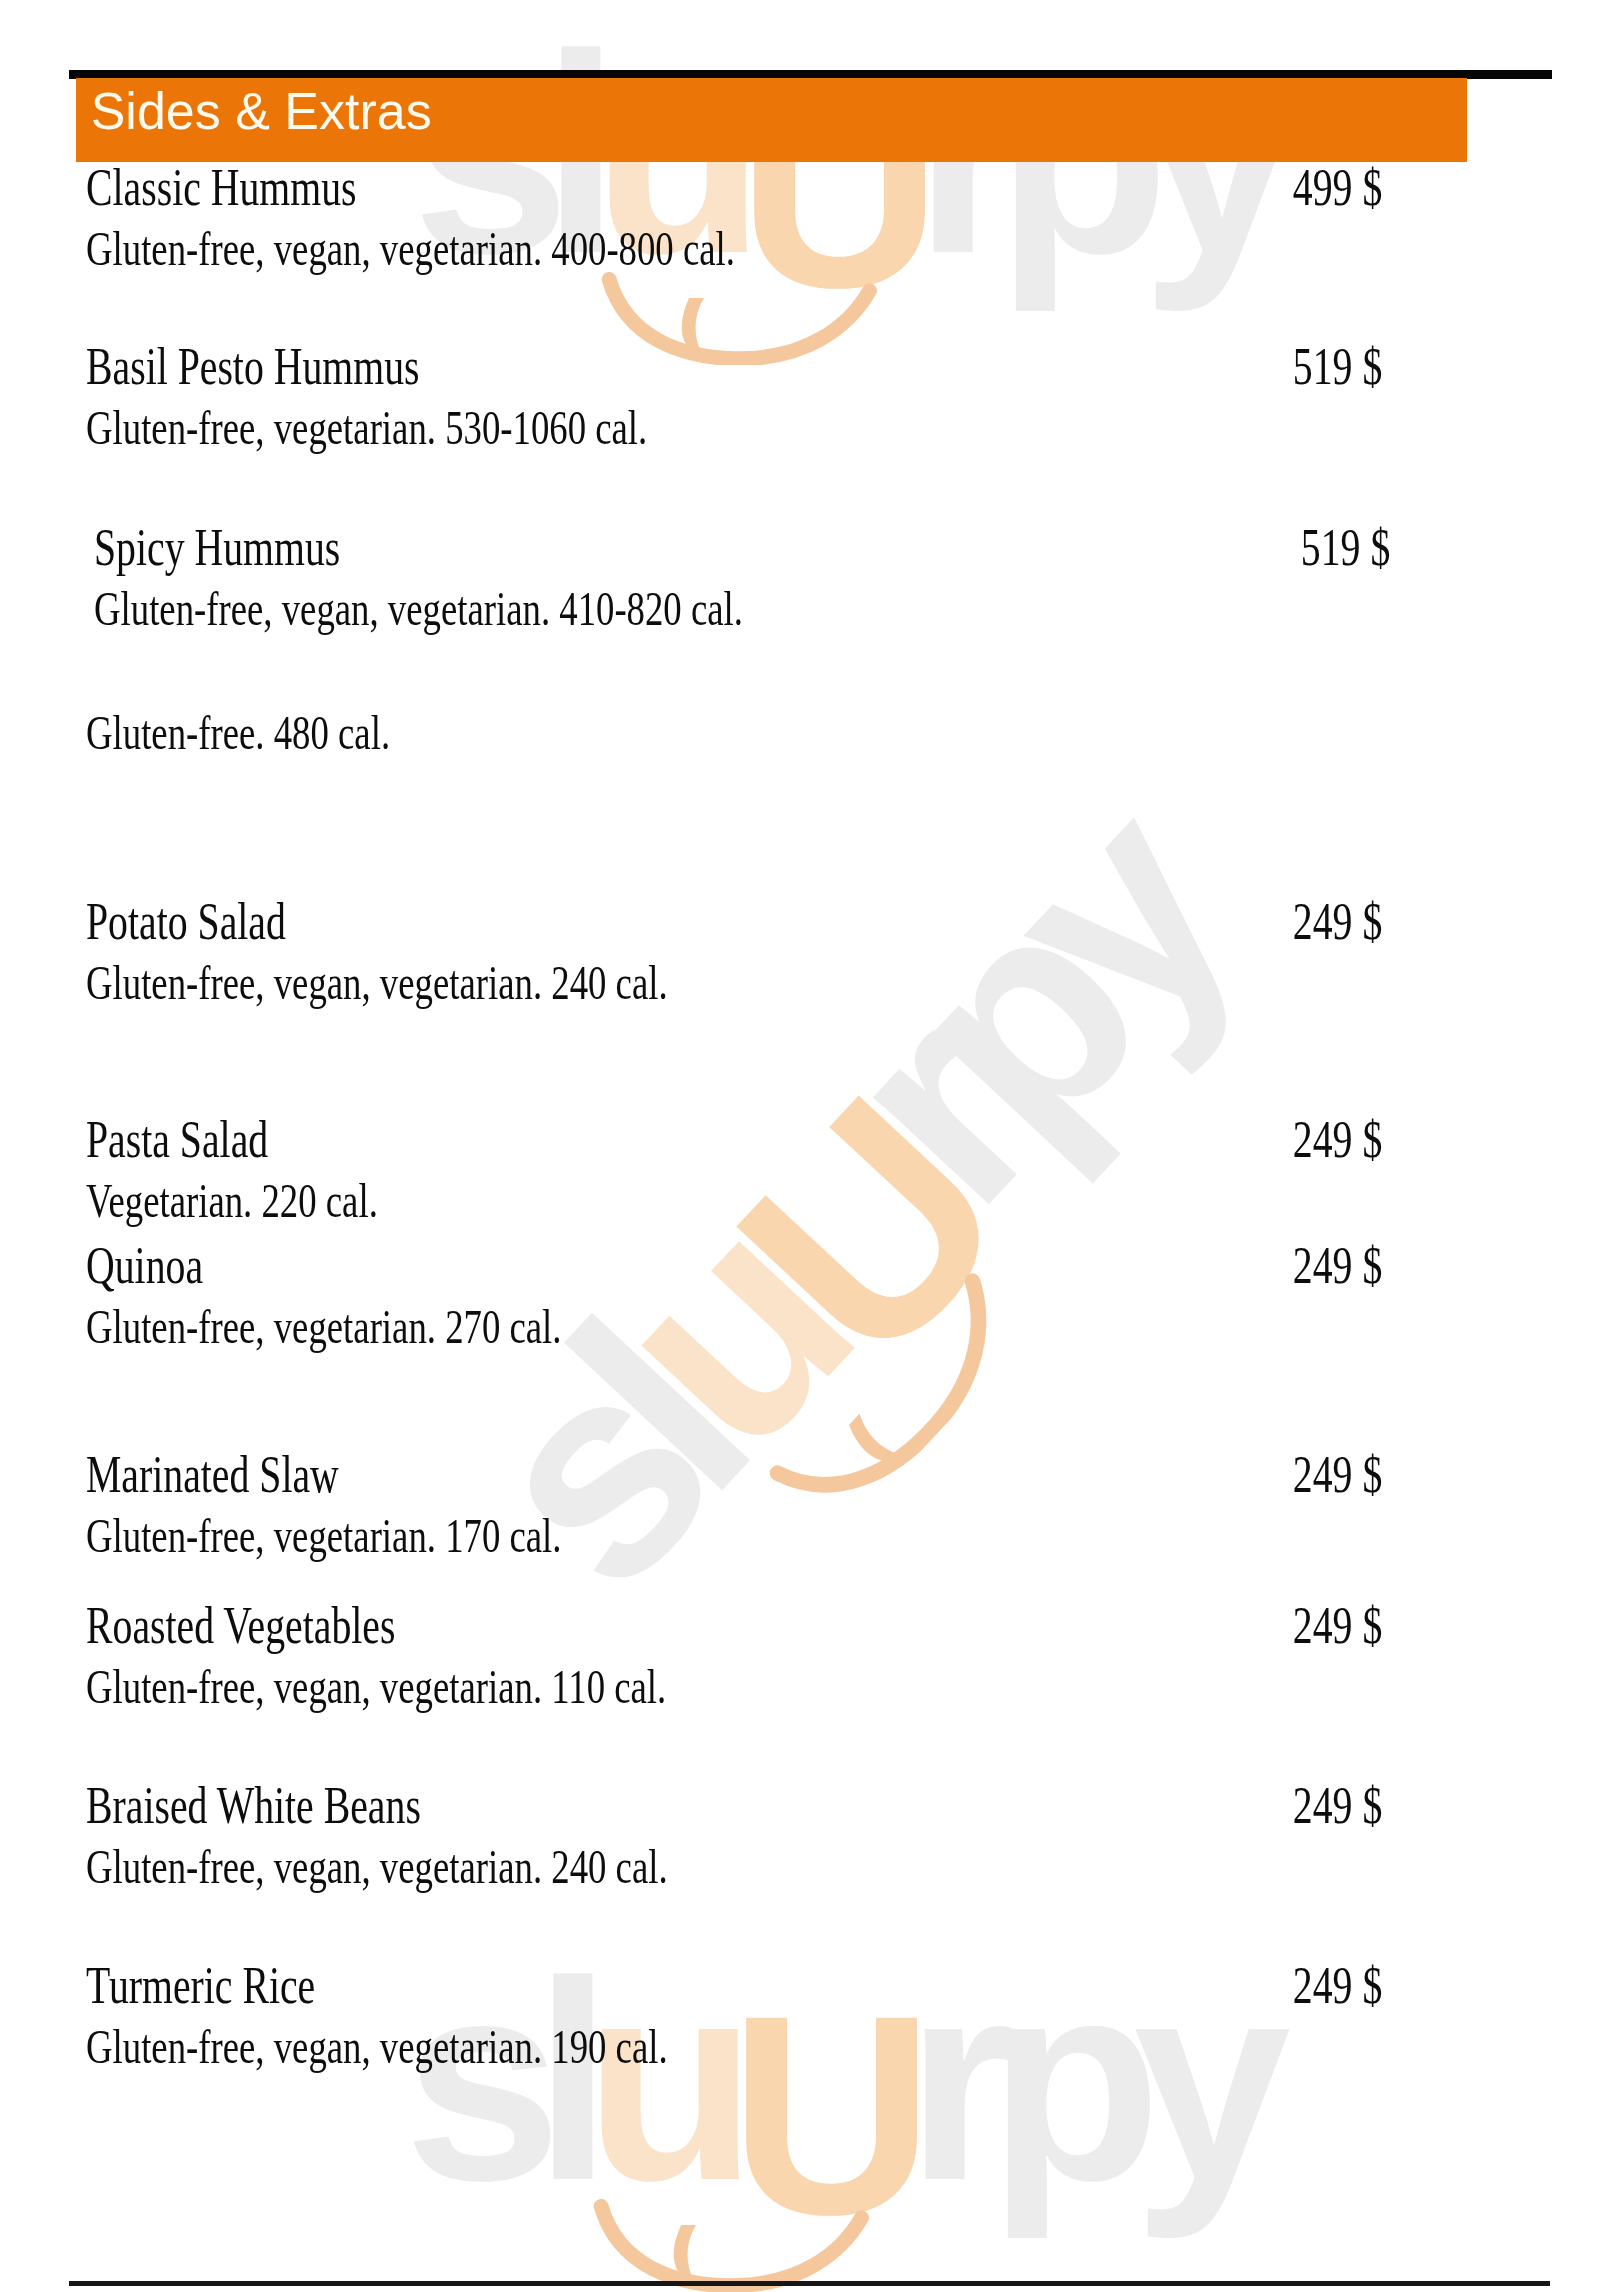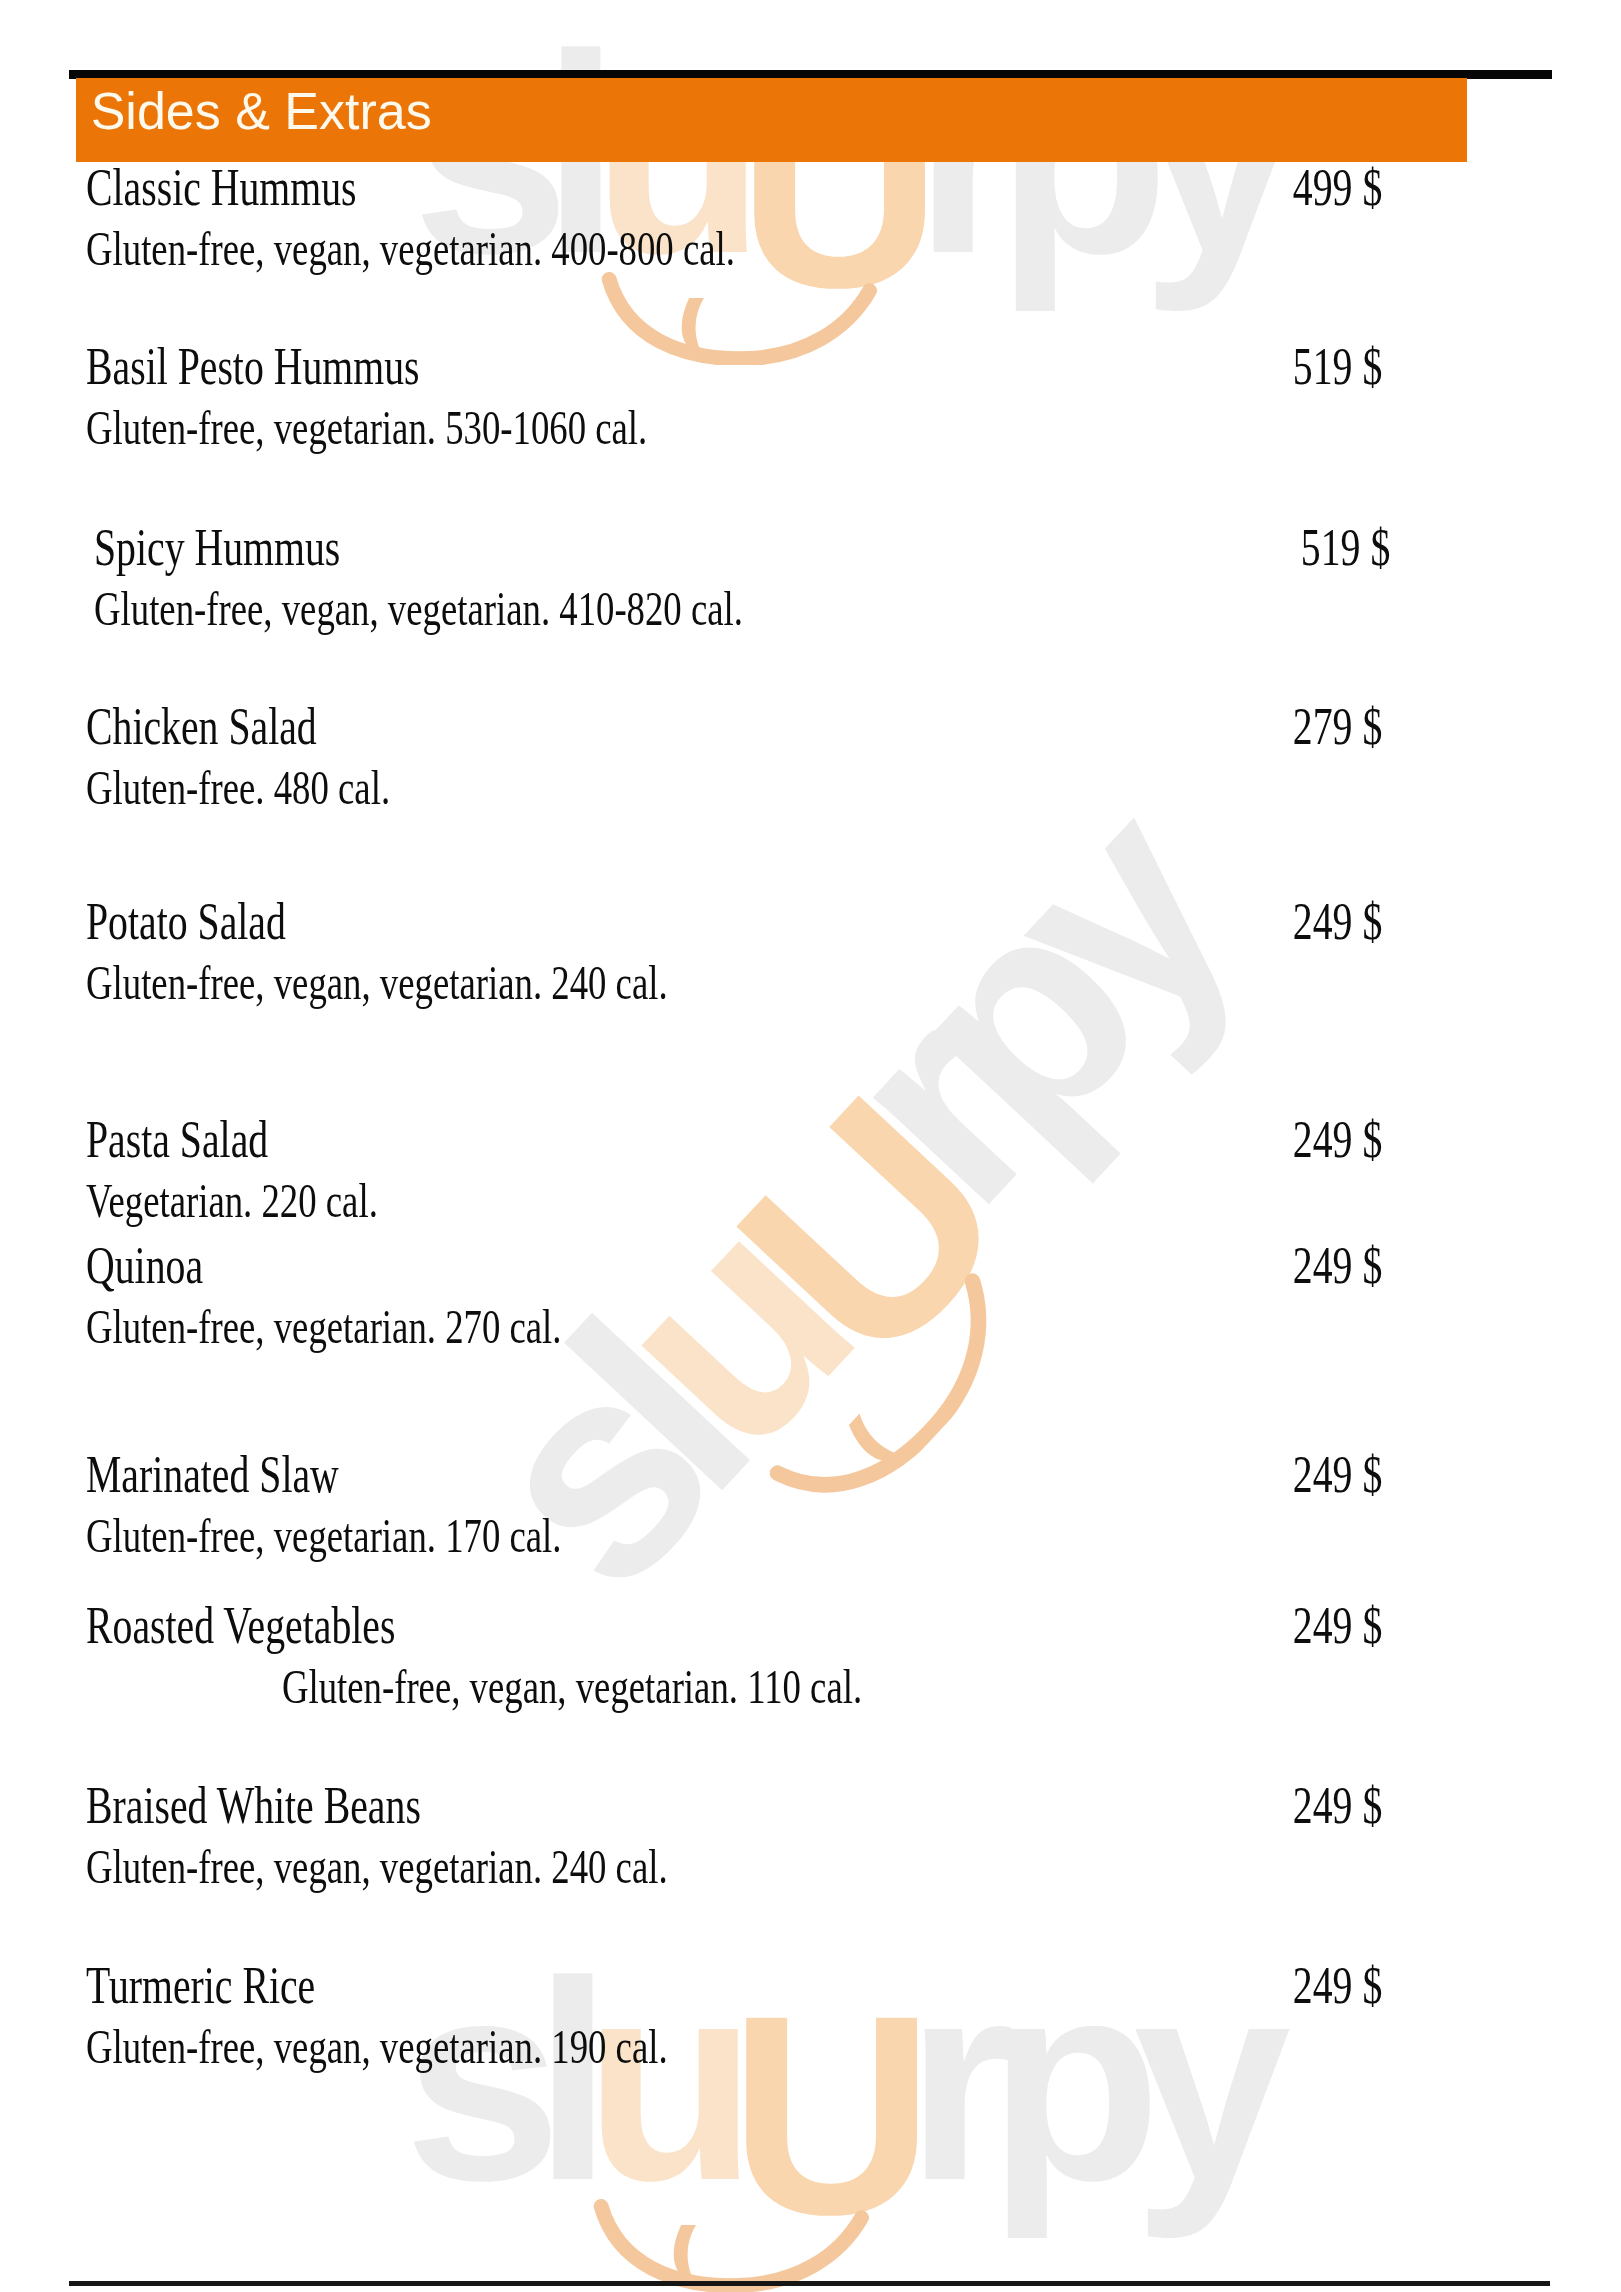--- a/index.html
+++ b/index.html
@@ -86,24 +86,20 @@
 
   <div class="item" style="top: 360px; margin-left: 8px;">
     <div class="row">
       <span class="iname">Spicy Hummus</span>
       <span class="iprice">519 $</span>
     </div>
     <div class="idesc">Gluten-free, vegan, vegetarian. 410-820 cal.</div>
   </div>
 
   <div class="item" style="top: 539px;">
-    <div class="row">
-      <span class="iname">Chicken Salad</span>
-      <span class="iprice">279 $</span>
-    </div>
     <div class="idesc">Gluten-free. 480 cal.</div>
   </div>
 
   <div class="item" style="top: 734px;">
     <div class="row">
       <span class="iname">Potato Salad</span>
       <span class="iprice">249 $</span>
     </div>
     <div class="idesc">Gluten-free, vegan, vegetarian. 240 cal.</div>
   </div>
@@ -125,21 +121,21 @@
   </div>
 
   <div class="item" style="top: 1259px; margin-top: 28px;">
     <div class="row">
       <span class="iname">Marinated Slaw</span>
       <span class="iprice">249 $</span>
     </div>
     <div class="idesc">Gluten-free, vegetarian. 170 cal.</div>
   </div>
 
-  <div class="item" style="top: 1438px; text-align: center;">
+  <div class="item" style="top: 1438px;">
     <div class="row">
       <span class="iname">Roasted Vegetables</span>
       <span class="iprice">249 $</span>
     </div>
     <div class="idesc">Gluten-free, vegan, vegetarian. 110 cal.</div>
   </div>
 
   <div class="item" style="top: 1618px;">
     <div class="row">
       <span class="iname">Braised White Beans</span>

